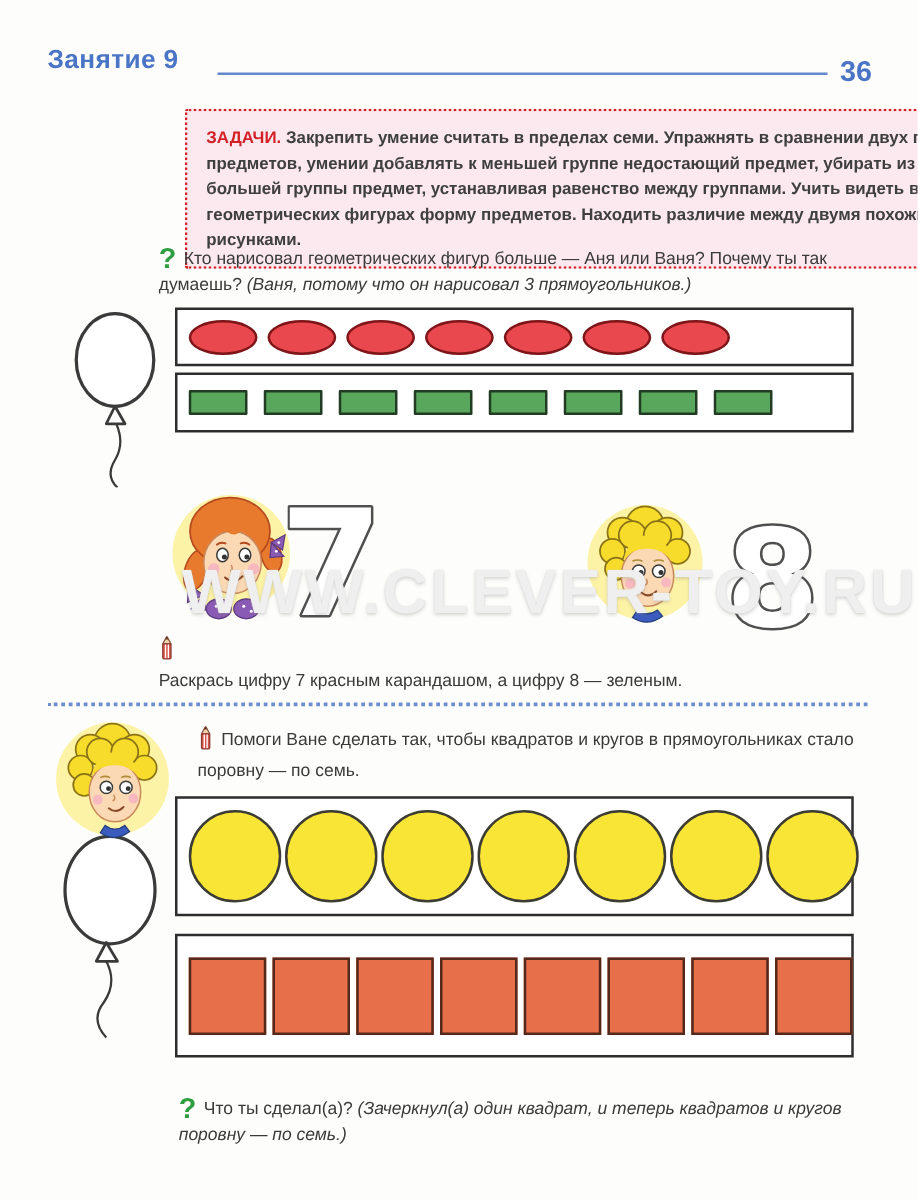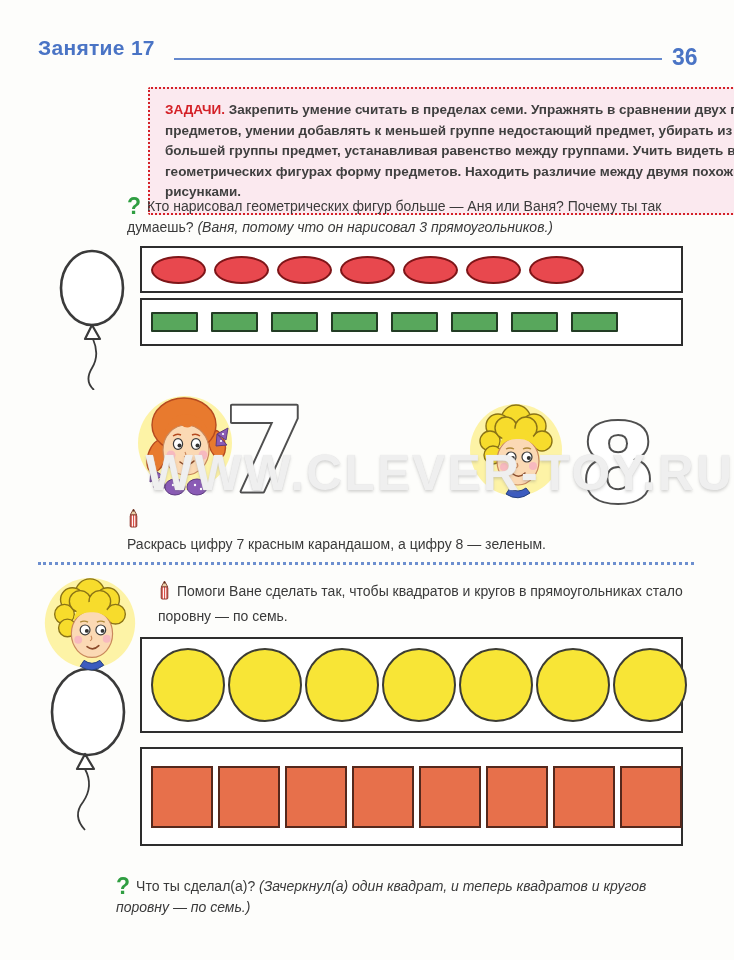--- a/index.html
+++ b/index.html
@@ -31,21 +31,21 @@
   .answer{font-style:italic;}
   .q-icon{
     display:inline-block;vertical-align:-3px;margin-right:6px;
     color:var(--question-green,#2f9e41);font-weight:bold;font-size:23px;line-height:14px;
   }
   .pencil-icon{display:inline-block;vertical-align:-4px;margin-right:6px;}
 
   .q1{left:127px;top:196px;width:552px;}
   .instr1{left:127px;top:509px;width:582px;}
   .instr2{left:158px;top:581px;width:560px;}
-  .q2{left:116px;top:876px;width:566px;}
+  .q2{left:143px;top:876px;width:566px;}
 
   
   .shape-box{
     box-sizing:border-box;background:#fff;border:2.5px solid #2d2d2d;
     display:flex;align-items:center;padding-left:9px;z-index:2;
   }
   .box-ovals{left:140px;top:246px;width:543px;height:47px;}
   .box-rects{left:140px;top:298px;width:543px;height:48px;}
   .box-circles{left:140px;top:637px;width:543px;height:96px;}
   .box-squares{left:140px;top:747px;width:543px;height:99px;}
@@ -64,21 +64,21 @@
   .digit7{left:230px;top:390px;}
   .boy1{left:466px;top:398px;}
   .digit8{left:582px;top:406px;}
   .boy2{left:40px;top:572px;}
   .balloon1{left:50px;top:248px;}
   .balloon2{left:38px;top:664px;}
 </style>
 </head>
 <body>
 
-<div class="abs lesson-label">Занятие 17</div>
+<div class="abs lesson-label">Занятие 9</div>
 <div class="abs header-line"></div>
 <div class="abs page-number">36</div>
 
 <div class="abs tasks-box">
   <span class="tasks-label">ЗАДАЧИ.</span>
   <span>Закрепить умение считать в пределах семи. Упражнять в сравнении двух групп предметов, умении добавлять к меньшей группе недостающий предмет, убирать из большей группы предмет, устанавливая равенство между группами. Учить видеть в геометрических фигурах форму предметов. Находить различие между двумя похожими рисунками.</span>
 </div>
 
 <div class="abs body-text q1">
   <span class="q-icon">?</span><span>Кто нарисовал геометрических фигур больше — Аня или Ваня? Почему ты так думаешь? </span><span class="answer">(Ваня, потому что он нарисовал 3 прямоугольников.)</span>

